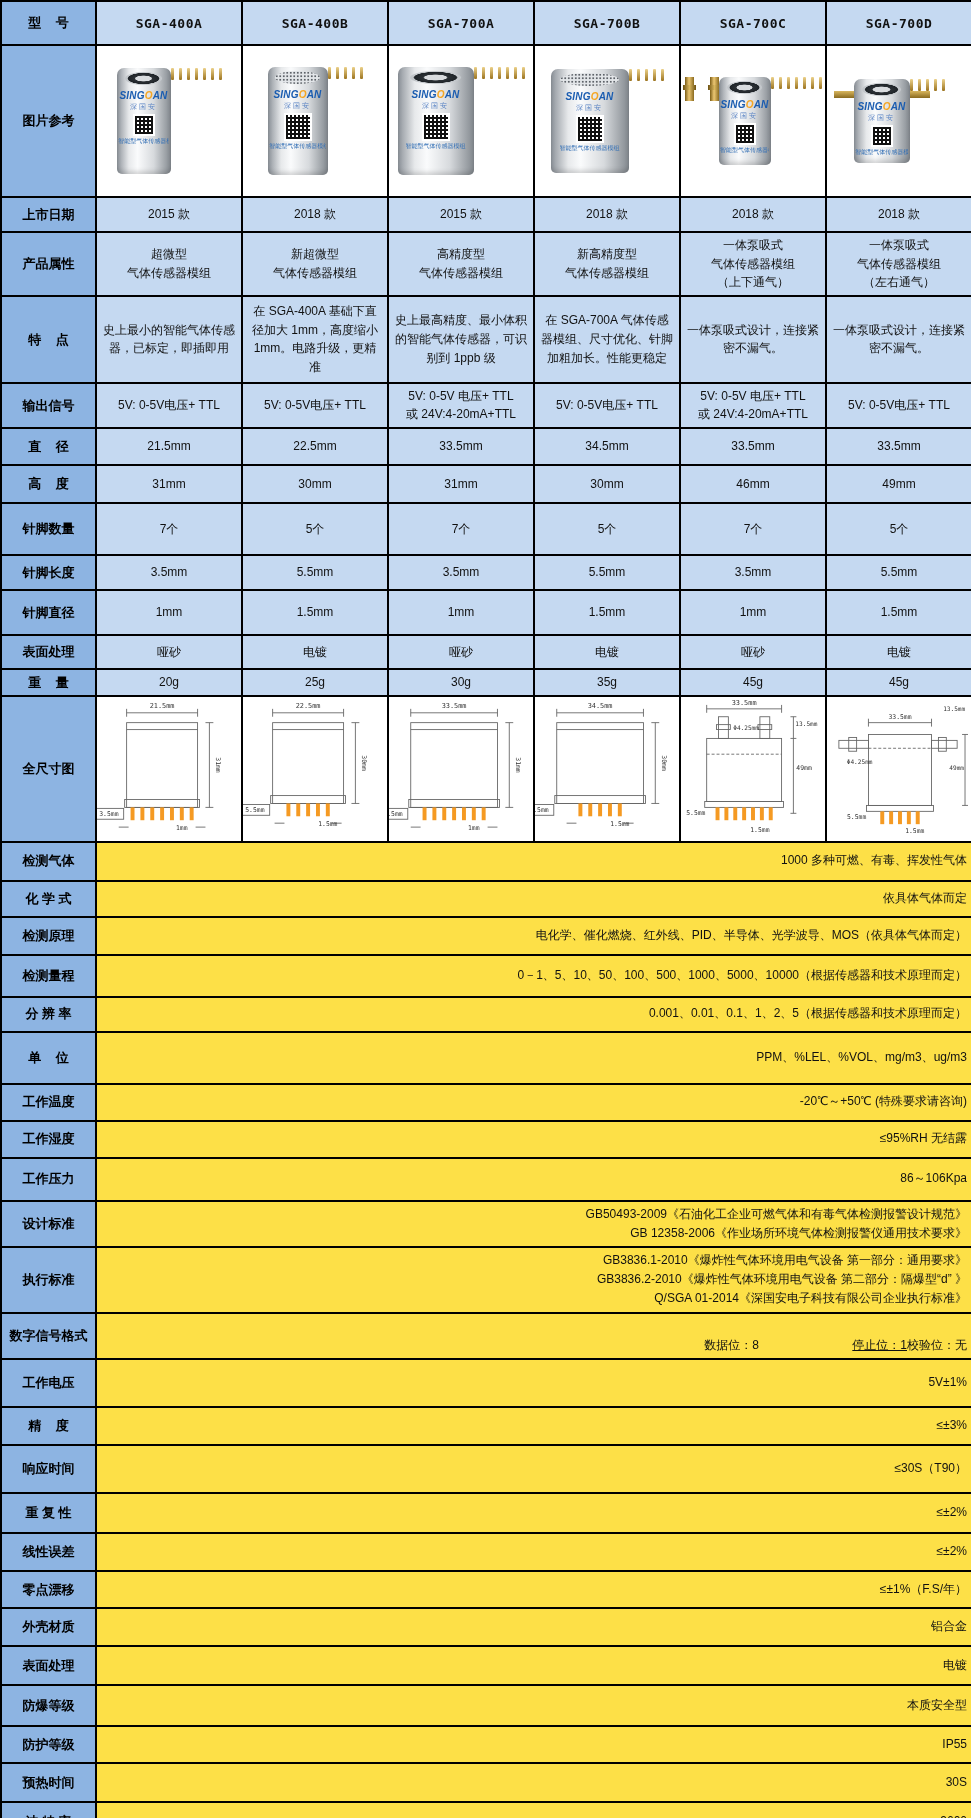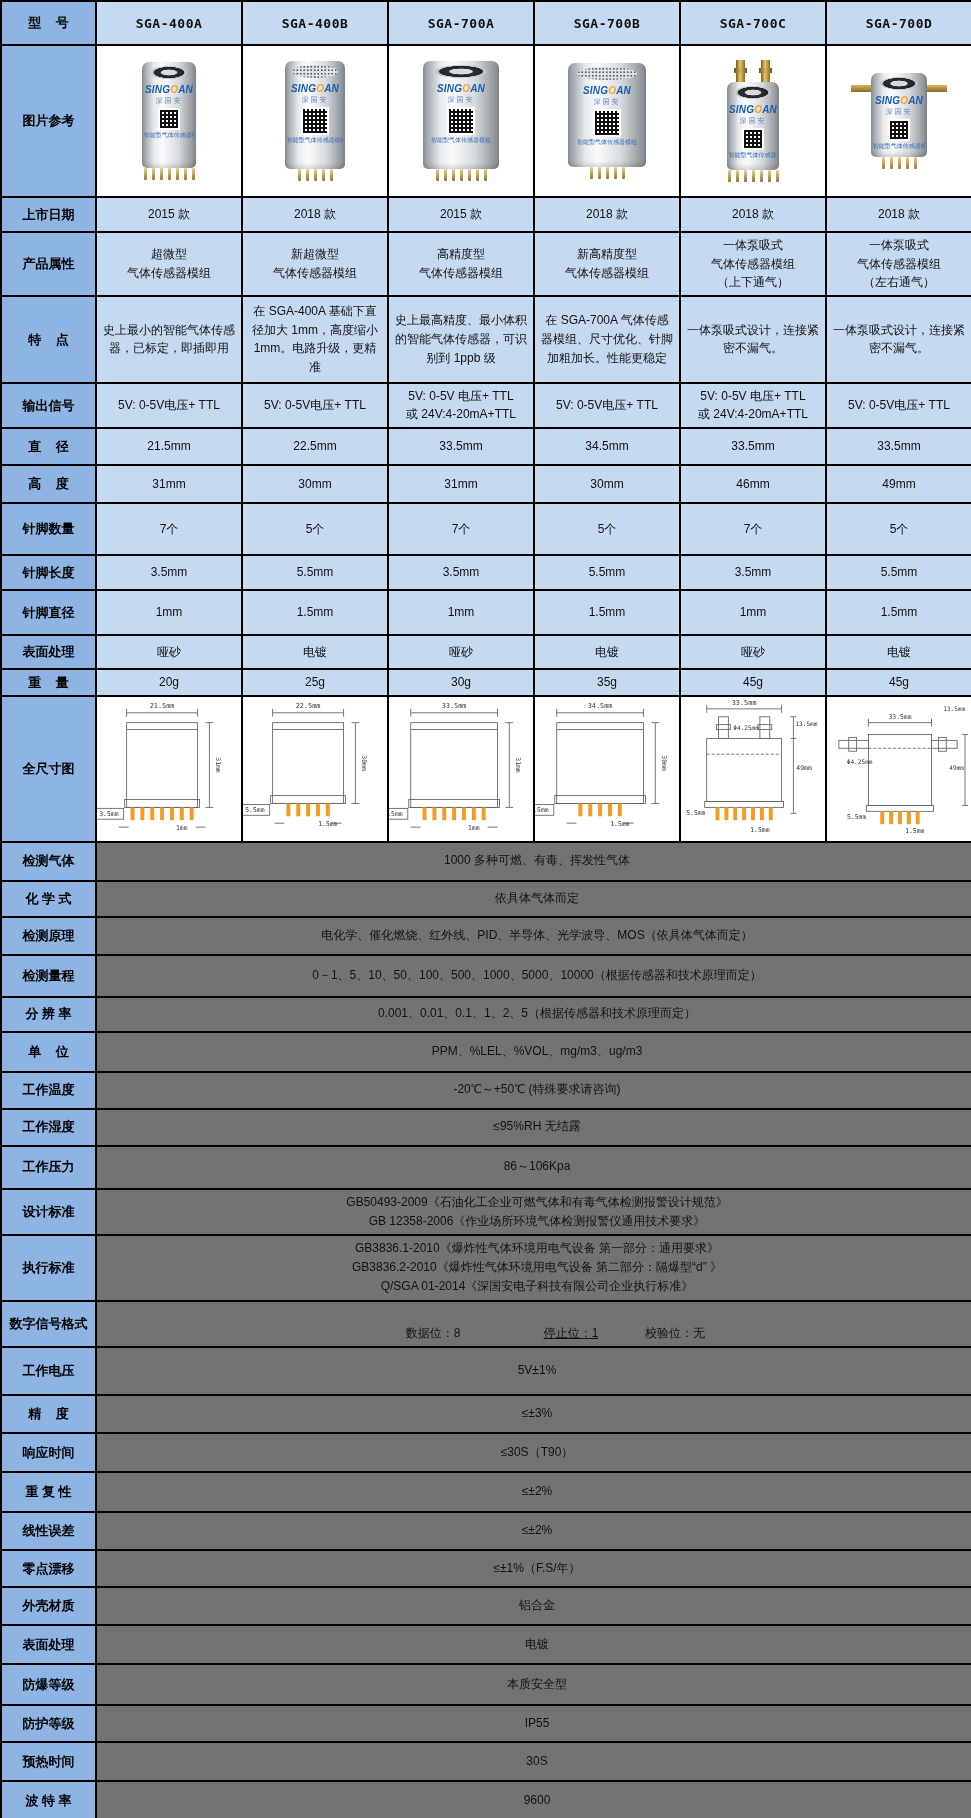--- a/index.html
+++ b/index.html
@@ -2,30 +2,30 @@
 <html><head>
 <meta charset="utf-8">
 <style>
   html,body{margin:0;padding:0;background:#fff;}
   #page{width:971px;margin:0;font-family:"Liberation Sans",sans-serif;color:#111;}
   table{border-collapse:collapse;table-layout:fixed;width:971px;}
   td{border:2px solid #000;overflow:hidden;vertical-align:middle;}
   .lbl{background:#8DB4E2;font-weight:bold;text-align:center;font-size:13px;color:#000;white-space:pre-wrap;line-height:1.5;}
   .model{background:#C5D9F1;font-weight:bold;text-align:center;font-size:13px;font-family:"DejaVu Sans Mono",monospace;letter-spacing:.5px;}
   .val{background:#C5D9F1;text-align:center;font-size:12px;padding:3px 6px;white-space:pre-line;line-height:1.55;}
-  .full{background:#737373;text-align:center;font-size:12px;padding:3px 4px 3px 10px;white-space:pre-line;line-height:1.6;}
+  .full{background:#fde047;text-align:right;font-size:12px;padding:3px 4px 3px 10px;white-space:pre-line;line-height:1.6;}
   .white{background:#fff;}
   .photo-cell{text-align:center;}
   .diagram-cell{text-align:center;padding:0;}
   .part{display:inline-block;}
   .part.w1{width:128px;}
   .part.w2{width:148px;text-decoration:underline;}
   .part.f1{width:140px;}
   
-  .sensor{display:inline-flex;flex-direction:column;align-items:center;position:relative;}
+  .sensor{display:inline-flex;flex-direction:row;align-items:flex-start;position:relative;}
   .cyl{position:relative;display:flex;flex-direction:column;align-items:center;border-radius:7px 7px 5px 5px;
        background:linear-gradient(90deg,#8e949b,#e7e9eb 22%,#fafbfc 38%,#d7dadd 68%,#83898f);
        box-shadow:inset 0 -3px 4px rgba(0,0,0,.15);}
   .cap{margin-top:4px;}
   .cap.ring{width:68%;height:13px;border-radius:50%;
        background:radial-gradient(ellipse at center,#d9dcdf 30%,#2c3136 34%,#1f2428 58%,#c3c7cb 62%);}
   .cap.perf{width:76%;height:13px;border-radius:50%;background-color:#e3e6e9;
        background-image:radial-gradient(#5d6putu3 1px,transparent 0);
        background-image:radial-gradient(#5d6268 1px,transparent 1.3px);background-size:3.5px 3.5px;}
   .brand{font-style:italic;font-weight:bold;font-size:10px;color:#1a5cb0;margin-top:5px;letter-spacing:.2px;white-space:nowrap;}
@@ -474,21 +474,21 @@
   <td class="full" colspan="6">电化学、催化燃烧、红外线、PID、半导体、光学波导、MOS（依具体气体而定）</td>
 </tr>
 <tr style="height:42px">
   <td class="lbl">检测量程</td>
   <td class="full" colspan="6">0－1、5、10、50、100、500、1000、5000、10000（根据传感器和技术原理而定）</td>
 </tr>
 <tr style="height:35px">
   <td class="lbl">分 辨 率</td>
   <td class="full" colspan="6">0.001、0.01、0.1、1、2、5（根据传感器和技术原理而定）</td>
 </tr>
-<tr style="height:40px">
+<tr style="height:52px">
   <td class="lbl">单    位</td>
   <td class="full" colspan="6">PPM、%LEL、%VOL、mg/m3、ug/m3</td>
 </tr>
 <tr style="height:37px">
   <td class="lbl">工作温度</td>
   <td class="full" colspan="6">-20℃～+50℃ (特殊要求请咨询)</td>
 </tr>
 <tr style="height:37px">
   <td class="lbl">工作湿度</td>
   <td class="full" colspan="6">≤95%RH 无结露</td>
@@ -515,21 +515,21 @@
   </td>
 </tr>
 <tr style="height:48px">
   <td class="lbl">工作电压</td>
   <td class="full" colspan="6">5V±1%</td>
 </tr>
 <tr style="height:38px">
   <td class="lbl">精    度</td>
   <td class="full" colspan="6">≤±3%</td>
 </tr>
-<tr style="height:39px">
+<tr style="height:48px">
   <td class="lbl">响应时间</td>
   <td class="full" colspan="6">≤30S（T90）</td>
 </tr>
 <tr style="height:40px">
   <td class="lbl">重 复 性</td>
   <td class="full" colspan="6">≤±2%</td>
 </tr>
 <tr style="height:38px">
   <td class="lbl">线性误差</td>
   <td class="full" colspan="6">≤±2%</td>

